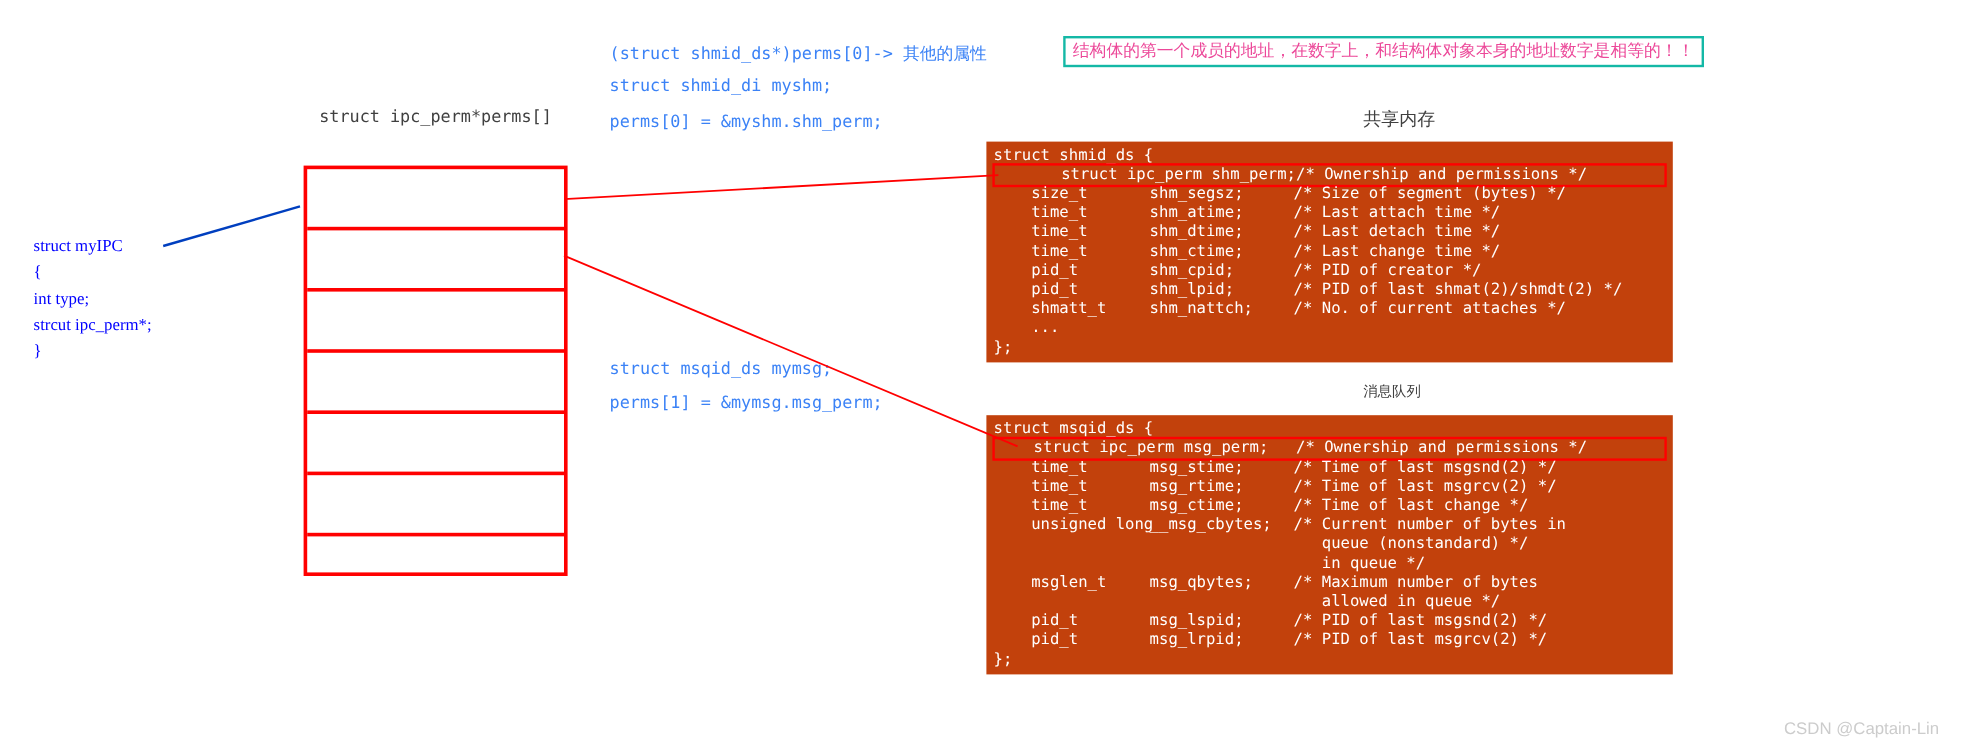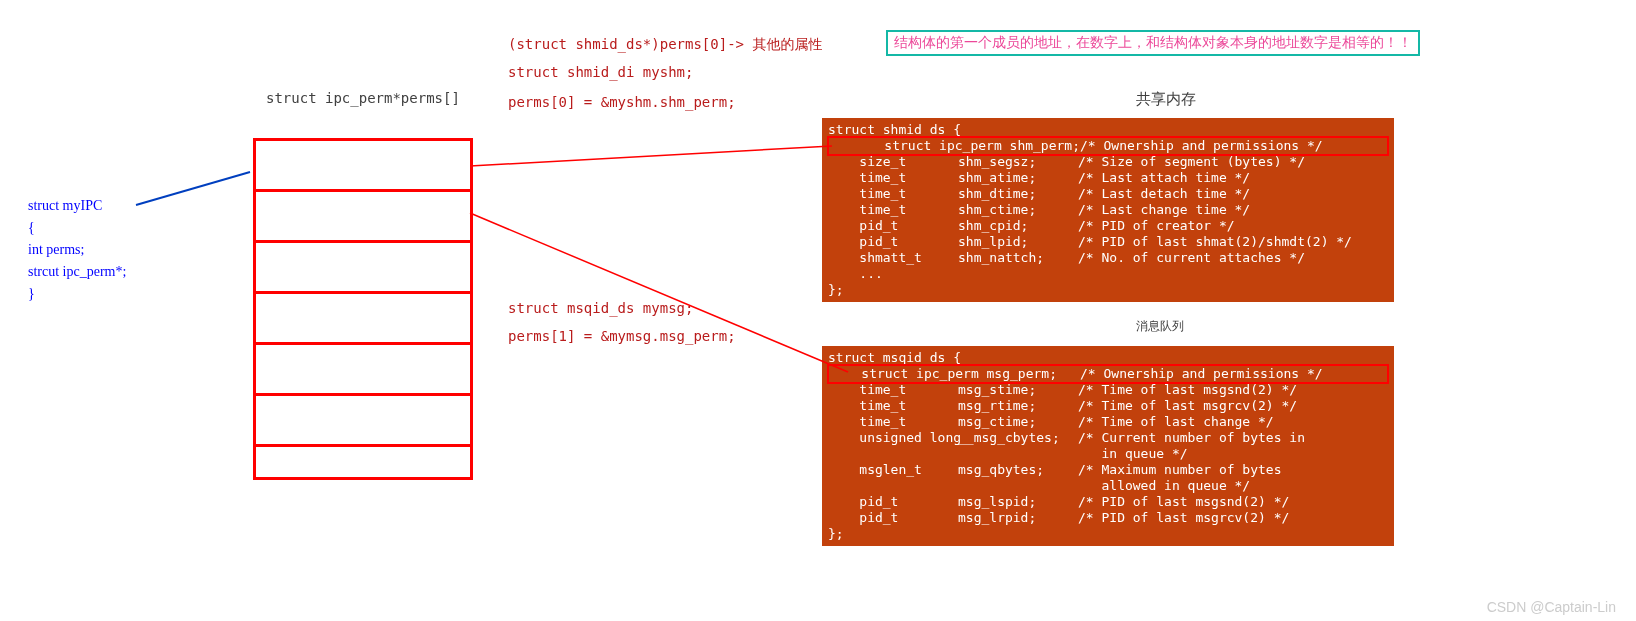--- a/index.html
+++ b/index.html
@@ -1,39 +1,39 @@
 <!DOCTYPE html>
 <html><head>
 <meta charset="utf-8">
 <style>
 html,body{margin:0;padding:0;width:1636px;height:621px;background:#fff;font-family:"SimSun","Consolas",monospace;font-size:14px;position:relative;overflow:hidden}
 .abs{position:absolute}
 .blue{color:#0000ff;font-family:Liberation Serif, serif}
 .red{color:#404040}
-.green{color:#b91c1c}
+.green{color:#3b82f6}
 .code-block{background:#c2410c;color:#fff;font-family:"DejaVu Sans Mono",Consolas,monospace;font-size:13px;line-height:16px;padding:4px 6px}
 .row{display:flex}
 .c1{width:130px;white-space:pre}
 .c2{width:120px;white-space:pre}
 .c3{white-space:pre}
 .red-box-in{border:2px solid #f00;padding:0 1px;margin:-2px -1px}
 .green-box{border:2px solid #14b8a6;padding:2px 6px;color:#ec4899;white-space:nowrap}
 .arr-table{position:absolute;left:253px;top:138px;border:3px solid #f00;width:214px;height:336px}
 .arr-cell{height:48px;border-bottom:3px solid #f00}
 .arr-cell:last-child{border-bottom:none}
 #watermark{position:absolute;right:20px;bottom:6px;color:#ccc;font-size:14px;font-family:Arial,sans-serif}
 svg{position:absolute;left:0;top:0;pointer-events:none}
 </style>
 </head>
 <body>
 
 <div class="abs blue" style="left:28px;top:195px;line-height:22px">
   <div>struct myIPC</div>
   <div>{</div>
-  <div>   int perms;</div>
+  <div>   int type;</div>
   <div>   strcut ipc_perm*;</div>
   <div>}</div>
 </div>
 
 <div class="abs red" style="left:266px;top:90px;font-family:Consolas,monospace">struct ipc_perm*perms[]</div>
 
 <div class="arr-table">
   <div class="arr-cell"></div>
   <div class="arr-cell"></div>
   <div class="arr-cell"></div>
@@ -132,20 +132,25 @@
         <span class="c3">/* Time of last change */</span>
       </div>
       <div class="row">
         <span class="c1">    unsigned long</span>
         <span class="c2">__msg_cbytes;</span>
         <span class="c3">/* Current number of bytes in</span>
       </div>
       <div class="row">
         <span class="c1">    </span>
         <span class="c2"></span>
+        <span class="c3">   queue (nonstandard) */</span>
+      </div>
+      <div class="row">
+        <span class="c1">    </span>
+        <span class="c2"></span>
         <span class="c3">   in queue */</span>
       </div>
       <div class="row">
         <span class="c1">    msglen_t</span>
         <span class="c2">msg_qbytes;</span>
         <span class="c3">/* Maximum number of bytes</span>
       </div>
       <div class="row">
         <span class="c1">    </span>
         <span class="c2"></span>

